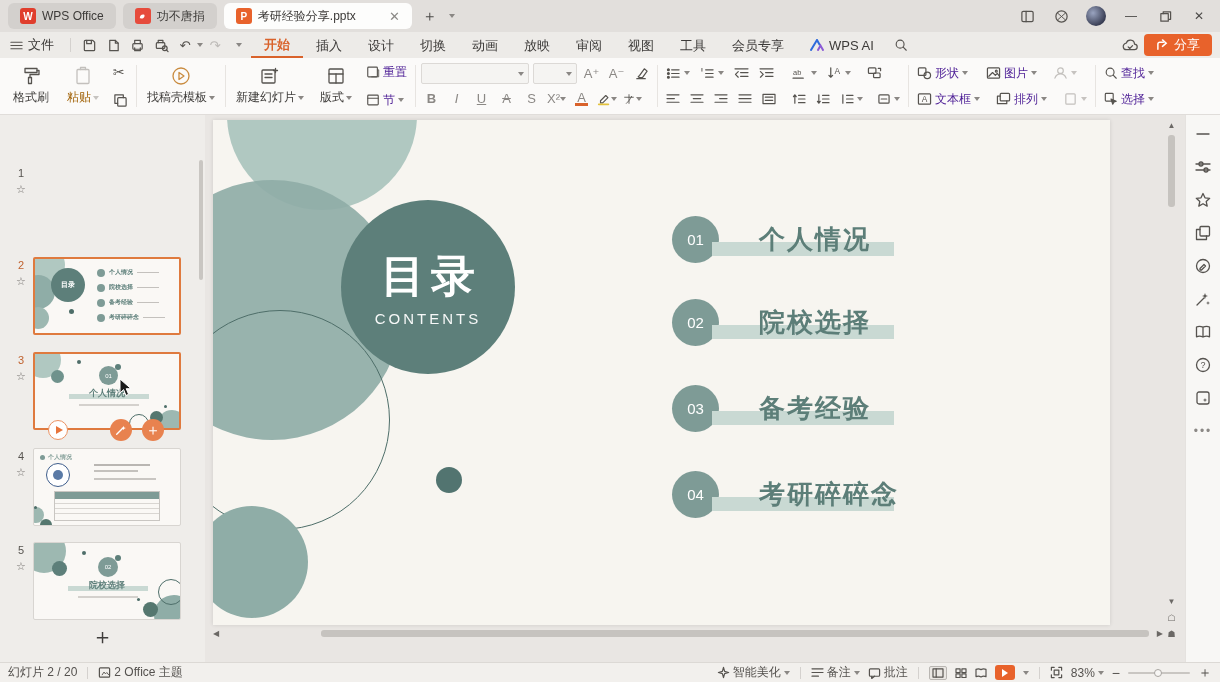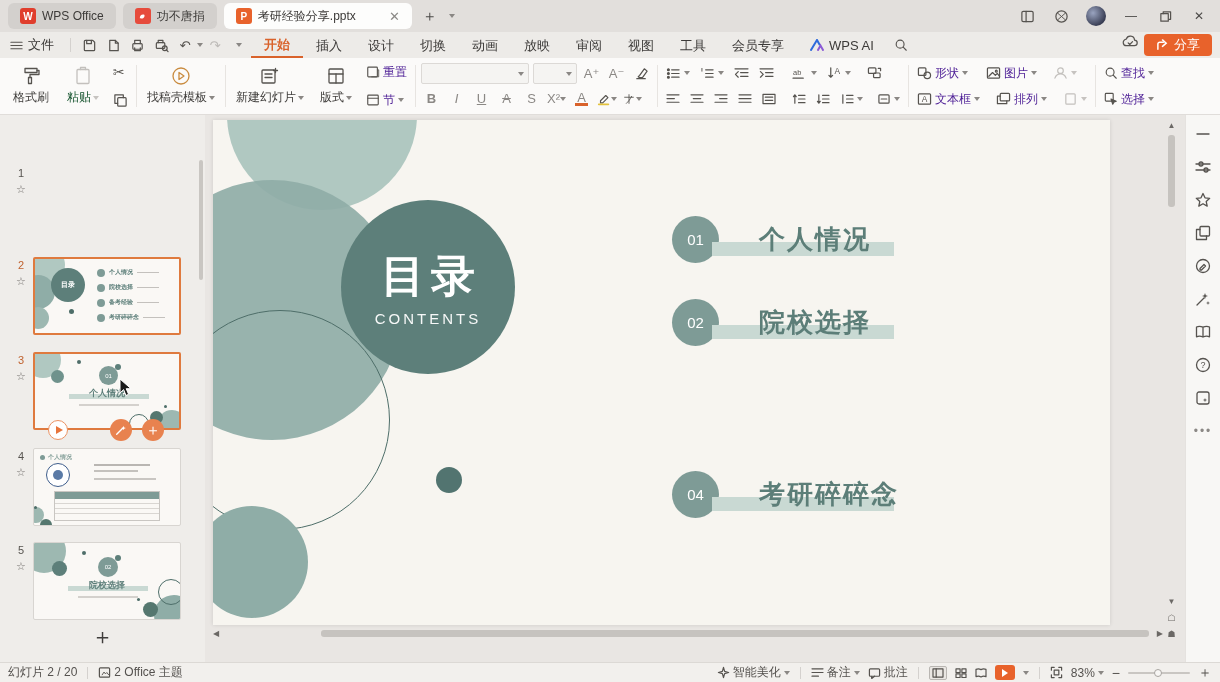--- a/index.html
+++ b/index.html
@@ -23,29 +23,29 @@
 
   
   .menubar { position:absolute; left:0; top:32px; width:1220px; height:26px; background:#edebe8; display:flex; align-items:center; font-size:13px; color:#3c3a38; }
   .mfile { display:flex; align-items:center; gap:5px; padding:0 10px 0 10px; }
   .mdivider { width:1px; height:14px; background:#d4d1ce; margin:0 6px; }
   .qbtn { width:24px; height:22px; display:flex; align-items:center; justify-content:center; color:#56534f; }
   .qbtn.dis { color:#bdbab7; }
   .mtab { padding:3px 13px 2px 13px; color:#3c3a38; }
   .mtab.active { color:#d9622b; font-weight:bold; border-bottom:2px solid #d9622b; }
   .share-btn { display:flex; align-items:center; gap:5px; background:#e8622b; color:#fff; border-radius:4px; height:22px; padding:0 12px; font-size:13px; }
-  .menubar-right { position:absolute; right:8px; top:34px; display:flex; align-items:flex-start; gap:5px; }
+  .menubar-right { position:absolute; right:8px; top:34px; display:flex; align-items:flex-end; gap:5px; }
 
   
   .ribbon { position:absolute; left:0; top:58px; width:1220px; height:57px; background:#fbfaf9; border-bottom:1px solid #e0ddda; display:flex; align-items:stretch; padding:4px 6px; }
   .rdiv { width:1px; background:#e7e4e1; margin:3px 5px; }
   .rgroup { display:flex; align-items:center; gap:2px; }
   .bigbtn { display:flex; flex-direction:column; align-items:center; justify-content:center; gap:3px; min-width:50px; padding:0 5px; color:#3f3d3b; }
   .bigbtn .lab { font-size:12px; white-space:nowrap; display:flex; align-items:center; gap:2px; }
-  .bigbtn.dis { color:#14532d; }
+  .bigbtn.dis { color:#a16207; }
   .stack2 { display:flex; flex-direction:column; justify-content:center; gap:6px; }
   .smallbtn { display:flex; align-items:center; gap:3px; height:22px; padding:0 3px; color:#4c1d95; font-size:12px; white-space:nowrap; }
   .smallbtn.dis { color:#bdbab7; }
   .caret { display:inline-block; width:0; height:0; border-left:3.5px solid transparent; border-right:3.5px solid transparent; border-top:4px solid #8a8784; }
   .bigbtn.dis .caret, .smallbtn.dis .caret { border-top-color:#c6c3c0; }
   .fontsel { height:21px; border:1px solid #dcd9d6; background:#f5f4f2; border-radius:2px; display:flex; align-items:center; justify-content:flex-end; padding:0 4px; }
   .letterbtn { width:21px; height:21px; display:flex; align-items:center; justify-content:center; font-size:13px; color:#8b8885; }
   .fgrid { display:flex; flex-direction:column; gap:4px; justify-content:center; }
   .frow { display:flex; align-items:center; gap:4px; }
 
@@ -732,20 +732,25 @@
       <div class="toc-item" style="left:459px;top:96px;">
         <span class="toc-num">01</span>
         <span class="toc-bar"></span>
         <span class="toc-label">个人情况</span>
       </div>
       <div class="toc-item" style="left:459px;top:179px;">
         <span class="toc-num">02</span>
         <span class="toc-bar"></span>
         <span class="toc-label">院校选择</span>
       </div>
+      <div class="toc-item" style="left:459px;top:265px;">
+        <span class="toc-num">03</span>
+        <span class="toc-bar"></span>
+        <span class="toc-label">备考经验</span>
+      </div>
       <div class="toc-item" style="left:459px;top:351px;">
         <span class="toc-num">04</span>
         <span class="toc-bar"></span>
         <span class="toc-label">考研碎碎念</span>
       </div>
     </div>
 
     <div class="vscroll">
       <span class="varrow" style="top:0;">▲</span>
       <span class="vthumb"></span>

